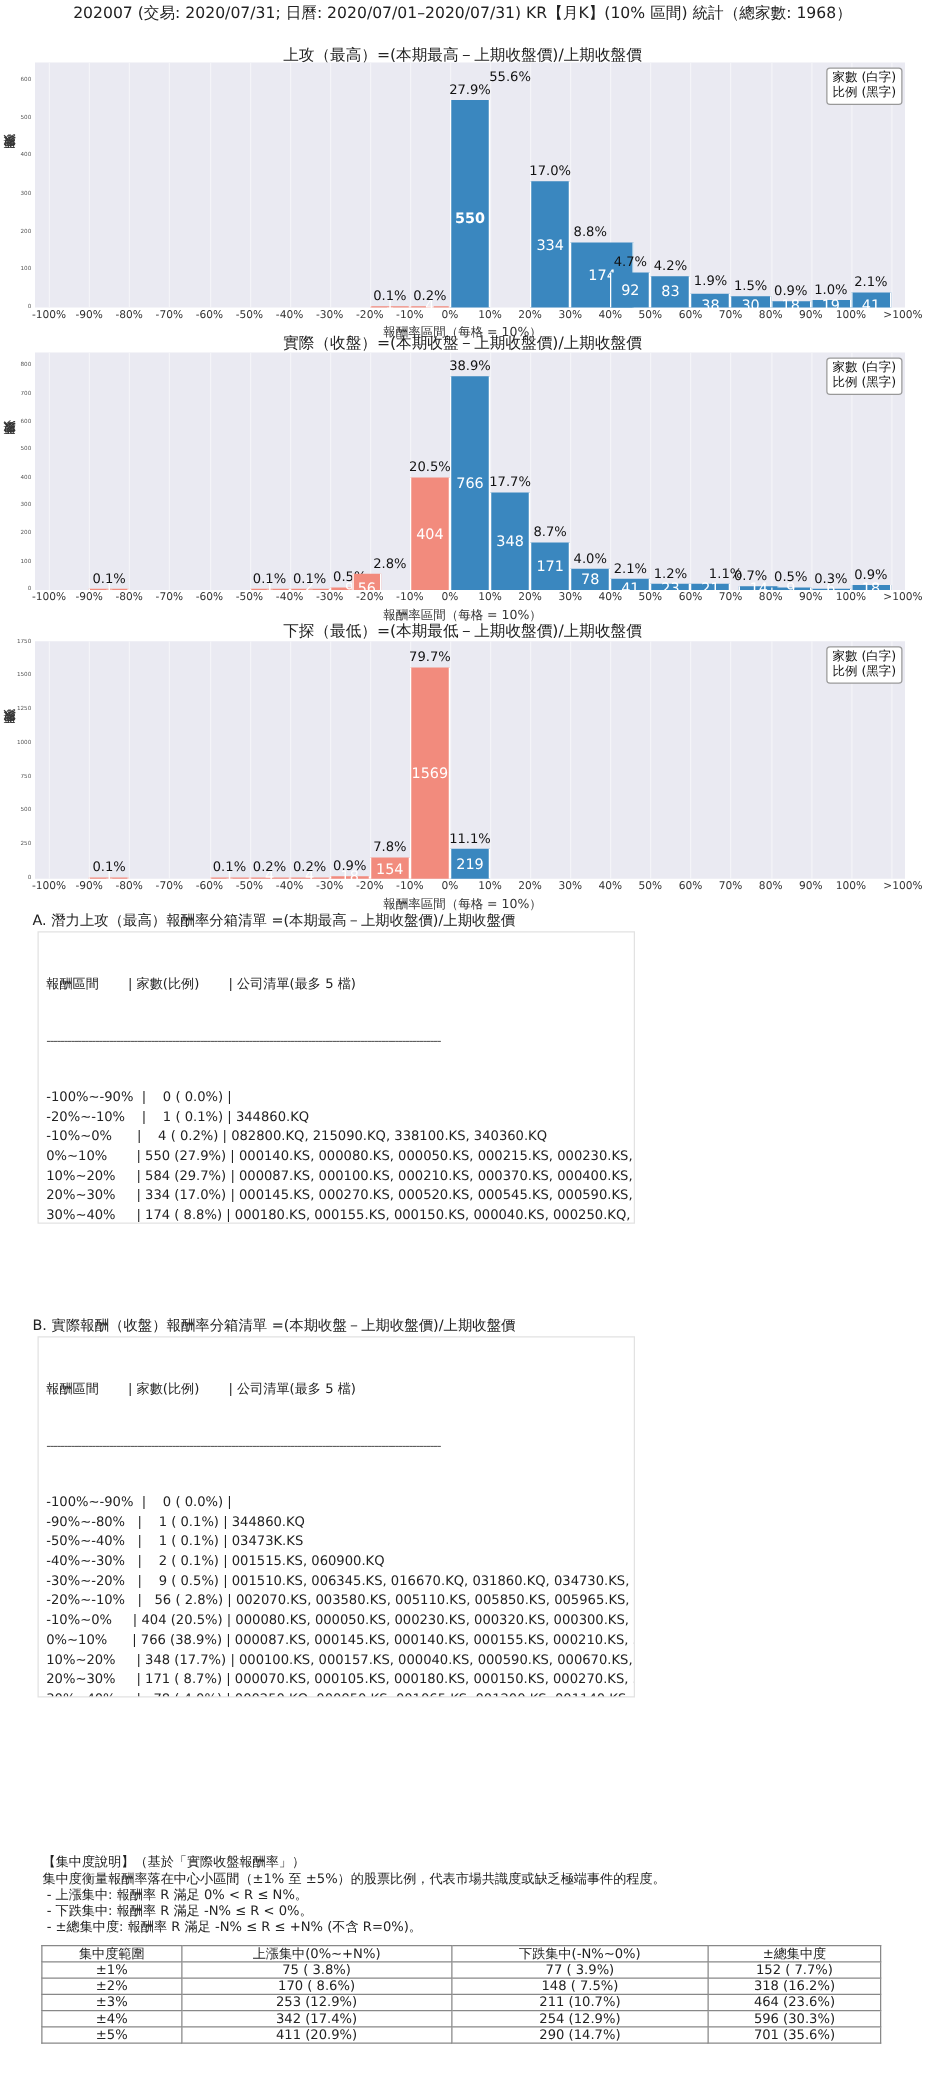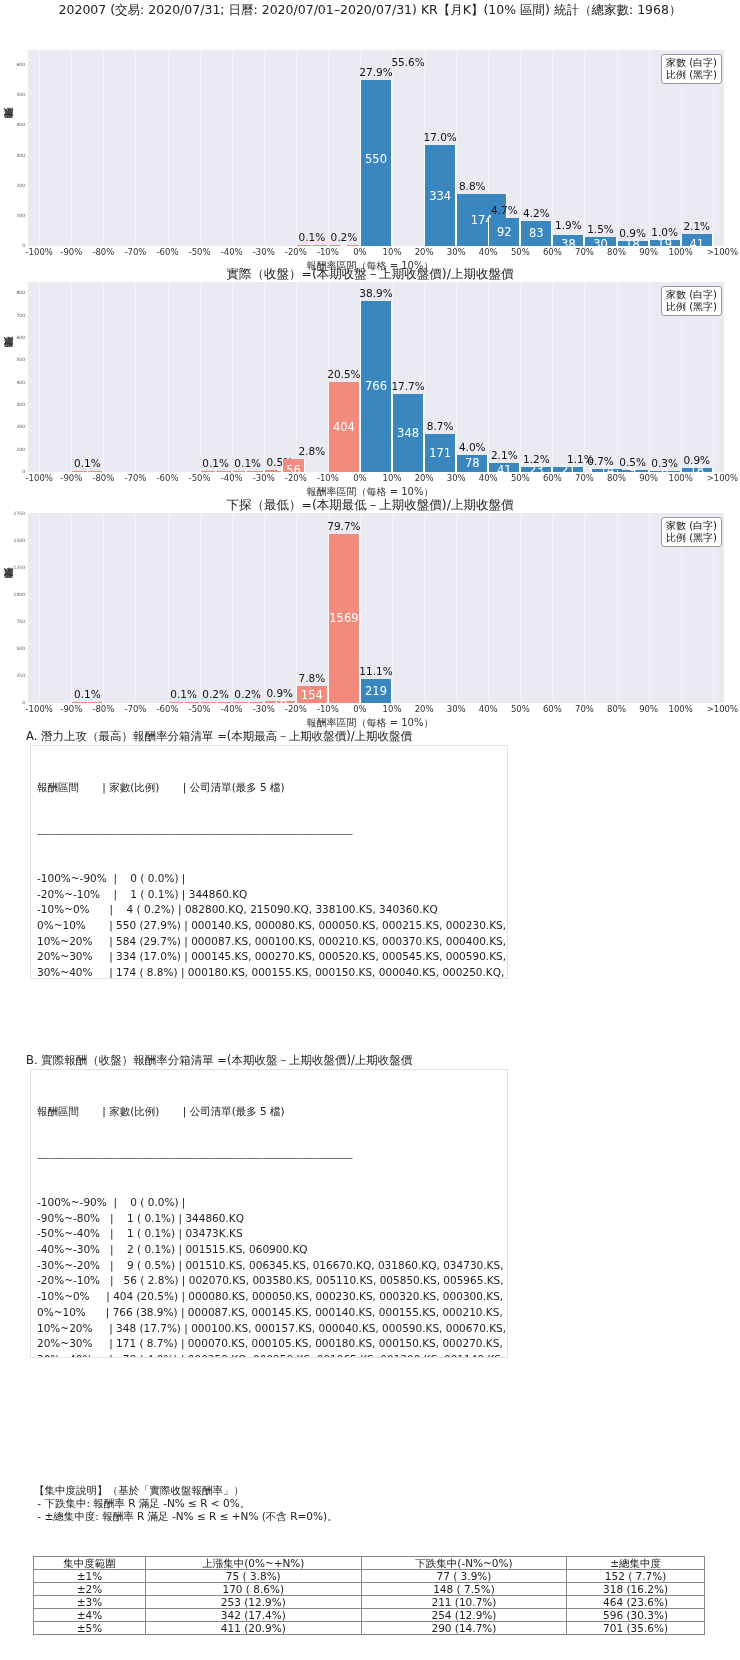--- a/index.html
+++ b/index.html
@@ -26,20 +26,21 @@
   .desc div{white-space:pre;}
   table.conc{position:absolute;left:33px;top:1556px;width:672px;border-collapse:collapse;font-size:10.5px;color:#222;}
   table.conc th,table.conc td{border:1px solid #888;text-align:center;height:12px;line-height:12px;padding:0;font-weight:normal;}
 </style>
 </head>
 <body>
 
 <div class="main-title">202007 (交易: 2020/07/31; 日曆: 2020/07/01–2020/07/31) KR【月K】(10% 區間) 統計（總家數: 1968）</div>
 
 <div class="chart" style="top:36px;height:235px;">
+  <div class="chart-title" style="top:0;">上攻（最高）=(本期最高－上期收盤價)/上期收盤價</div>
 <div class="plot" style="top: 14px; height: 196px;">
       <div class="gridv" style="left: 11.2258px;"></div>
       <div class="gridv" style="left: 43.2995px;"></div>
       <div class="gridv" style="left: 75.3733px;"></div>
       <div class="gridv" style="left: 107.447px;"></div>
       <div class="gridv" style="left: 139.521px;"></div>
       <div class="gridv" style="left: 171.594px;"></div>
       <div class="gridv" style="left: 203.668px;"></div>
       <div class="gridv" style="left: 235.742px;"></div>
       <div class="gridv" style="left: 267.816px;"></div>
@@ -58,21 +59,21 @@
       <div class="gridv" style="left: 684.774px;"></div>
       <div class="bar neg" style="left: 267.816px; width: 32.0737px; height: 1.5px;">
         <span class="cnt" style="top: -8.69846px;">1</span>
       </div>
       <div class="pct" style="left: 263.853px; top: 180.5px;">0.1%</div>
       <div class="bar neg" style="left: 299.889px; width: 32.0737px; height: 1.5px;">
         <span class="cnt" style="top: -7.79385px;">4</span>
       </div>
       <div class="pct" style="left: 295.926px; top: 180.5px;">0.2%</div>
       <div class="bar pos" style="left: 331.963px; width: 32.0737px; height: 165.846px;">
-        <span class="cnt" style="top: 72px;">550</span>
+        <span class="cnt" style="top: 87px; font-weight: bold;">550</span>
       </div>
       <div class="pct" style="left: 328px; top: 16.1538px;">27.9%</div>
       <div class="pct" style="left: 360.074px; top: 5.90154px;">55.6%</div>
       <div class="bar pos" style="left: 396.111px; width: 32.0737px; height: 100.714px;">
         <span class="cnt" style="top: 43.3569px;">334</span>
       </div>
       <div class="pct" style="left: 392.147px; top: 81.2862px;">17.0%</div>
       <div class="bar pos" style="left: 428.184px; width: 51px; height: 52.4677px;">
         <span class="cnt" style="top: 19.2338px;">174</span>
       </div>
@@ -381,20 +382,22 @@
 
 <div class="sec-title" style="top:1053px;">B. 實際報酬（收盤）報酬率分箱清單 =(本期收盤－上期收盤價)/上期收盤價</div>
 <div class="textbox" style="top:1069px;height:289px;">
   <div>報酬區間       | 家數(比例)       | 公司清單(最多 5 檔)</div>
   <div class="dash">-----------------------------------------------------------------------------------------------------------------</div>
   <div id="rowsB"><div>-100%~-90%  |    0 ( 0.0%) |</div><div>-90%~-80%   |    1 ( 0.1%) | 344860.KQ</div><div>-50%~-40%   |    1 ( 0.1%) | 03473K.KS</div><div>-40%~-30%   |    2 ( 0.1%) | 001515.KS, 060900.KQ</div><div>-30%~-20%   |    9 ( 0.5%) | 001510.KS, 006345.KS, 016670.KQ, 031860.KQ, 034730.KS, ... (共 9 檔)</div><div>-20%~-10%   |   56 ( 2.8%) | 002070.KS, 003580.KS, 005110.KS, 005850.KS, 005965.KS, ... (共 56 檔)</div><div>-10%~0%     | 404 (20.5%) | 000080.KS, 000050.KS, 000230.KS, 000320.KS, 000300.KS, ... (共 404 檔)</div><div>0%~10%      | 766 (38.9%) | 000087.KS, 000145.KS, 000140.KS, 000155.KS, 000210.KS, ... (共 766 檔)</div><div>10%~20%     | 348 (17.7%) | 000100.KS, 000157.KS, 000040.KS, 000590.KS, 000670.KS, ... (共 348 檔)</div><div>20%~30%     | 171 ( 8.7%) | 000070.KS, 000105.KS, 000180.KS, 000150.KS, 000270.KS, ... (共 171 檔)</div><div>30%~40%     |   78 ( 4.0%) | 000250.KQ, 000950.KS, 001065.KS, 001200.KS, 001140.KS, ... (共 78 檔)</div></div>
 </div>
 
 <div class="desc" style="top:1484px;">
   <div>【集中度說明】（基於「實際收盤報酬率」）</div>
+  <div>集中度衡量報酬率落在中心小區間（±1% 至 ±5%）的股票比例，代表市場共識度或缺乏極端事件的程度。</div>
+  <div> - 上漲集中: 報酬率 R 滿足 0% &lt; R ≤ N%。</div>
   <div> - 下跌集中: 報酬率 R 滿足 -N% ≤ R &lt; 0%。</div>
   <div> - ±總集中度: 報酬率 R 滿足 -N% ≤ R ≤ +N% (不含 R=0%)。</div>
 </div>
 <table class="conc">
   <thead>
     <tr>
       <th>集中度範圍</th>
       <th>上漲集中(0%~+N%)</th>
       <th>下跌集中(-N%~0%)</th>
       <th>±總集中度</th>

